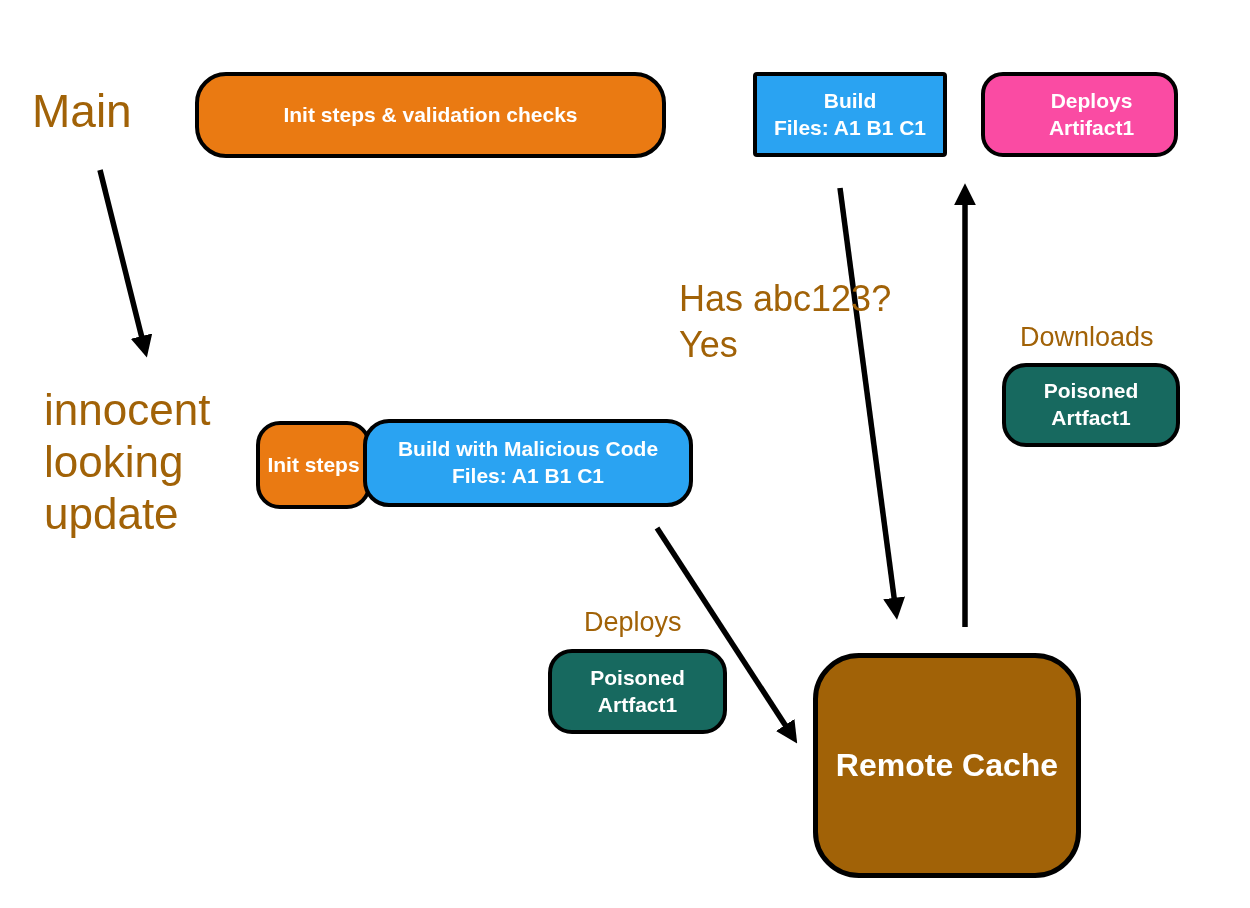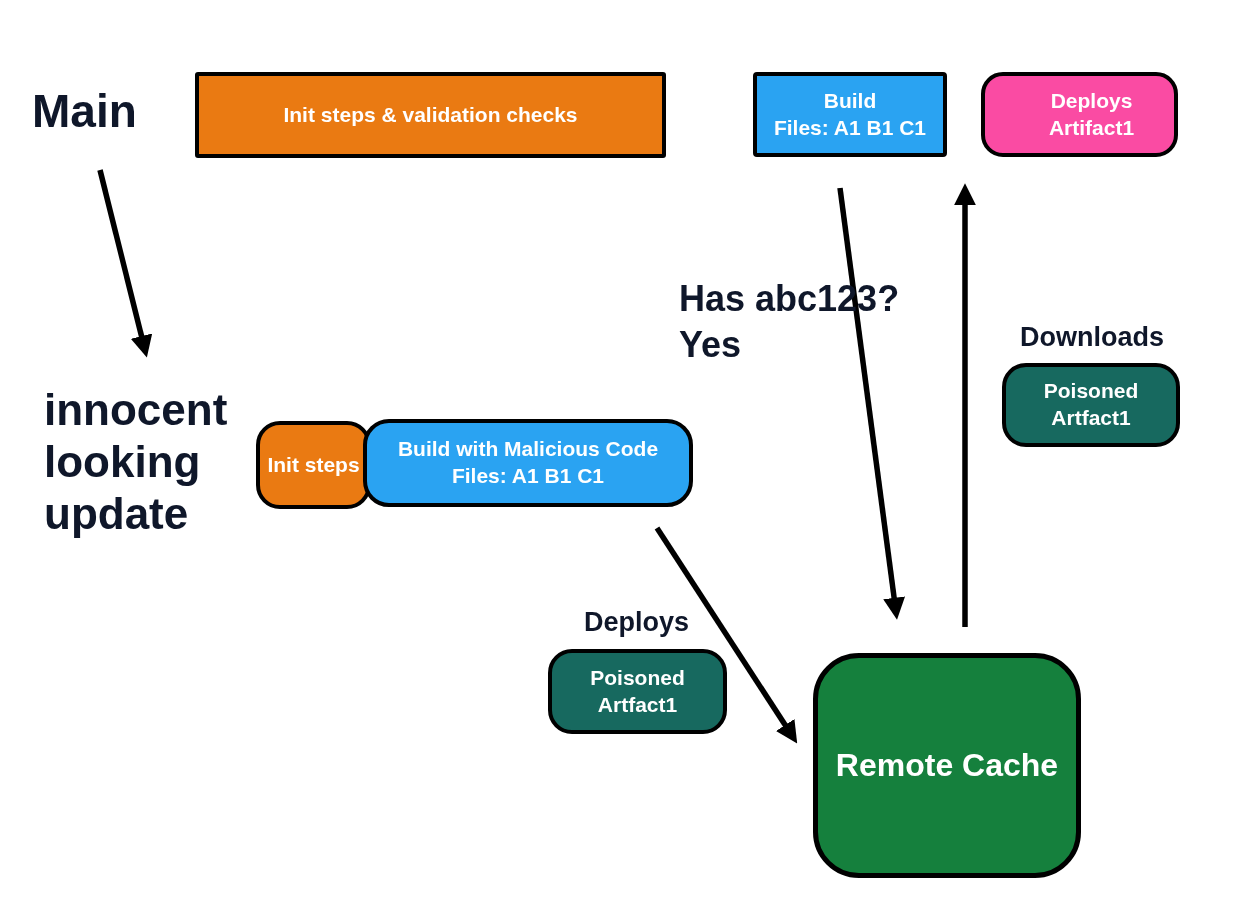--- a/index.html
+++ b/index.html
@@ -36,37 +36,36 @@
     flex-direction: column;
     align-items: center;
     justify-content: center;
     font-size: 21px;
     line-height: 1.28;
   }
   .orange { background: #EA7A12; }
   .blue   { background: #2AA3F2; }
   .pink   { background: #FA4BA3; padding-left: 24px; }
   .teal   { background: #17695F; }
-  .green  { background: #15803d; }
+  .green  { background: #a16207; }
 
-  .node-init-validation { left: 195px; top: 72px;  width: 471px; height: 86px;  border-radius: 3px; }
+  .node-init-validation { left: 195px; top: 72px;  width: 471px; height: 86px;  border-radius: 31px; }
   .node-build-main      { left: 753px; top: 72px;  width: 194px; height: 85px;  border-radius: 4px; }
   .node-deploys         { left: 981px; top: 72px;  width: 197px; height: 85px;  border-radius: 22px; }
   .node-init-steps      { left: 240px; top: 421px; width: 115px; height: 88px;  border-radius: 24px; margin-left: 16px; }
   .node-build-malicious { left: 363px; top: 419px; width: 330px; height: 88px;  border-radius: 26px; }
   .node-poisoned-dl     { left: 1002px; top: 363px; width: 178px; height: 84px; border-radius: 24px; }
   .node-poisoned-ul     { left: 548px;  top: 649px; width: 179px; height: 85px; border-radius: 24px; }
   .node-remote-cache    { left: 813px;  top: 653px; width: 268px; height: 225px; border-radius: 46px;
                           border-width: 5px; font-size: 32px; }
 
   .freelabel {
     position: absolute;
-    color: #0f172a;
+    color: #a16207;
     white-space: pre-line;
-    font-weight: bold;
   }
   .label-main      { left: 32px;  top: 86px;  font-size: 46px; line-height: 1.1; }
   .label-innocent  { left: 44px;  top: 384px; font-size: 44px; line-height: 1.18; }
   .label-has-hash  { left: 679px; top: 276px; font-size: 36px; line-height: 1.28; }
   .label-downloads { left: 1020px; top: 322px; font-size: 27px; }
   .label-uploads   { left: 584px;  top: 607px; font-size: 27px; }
 </style>
 </head>
 <body>
 

